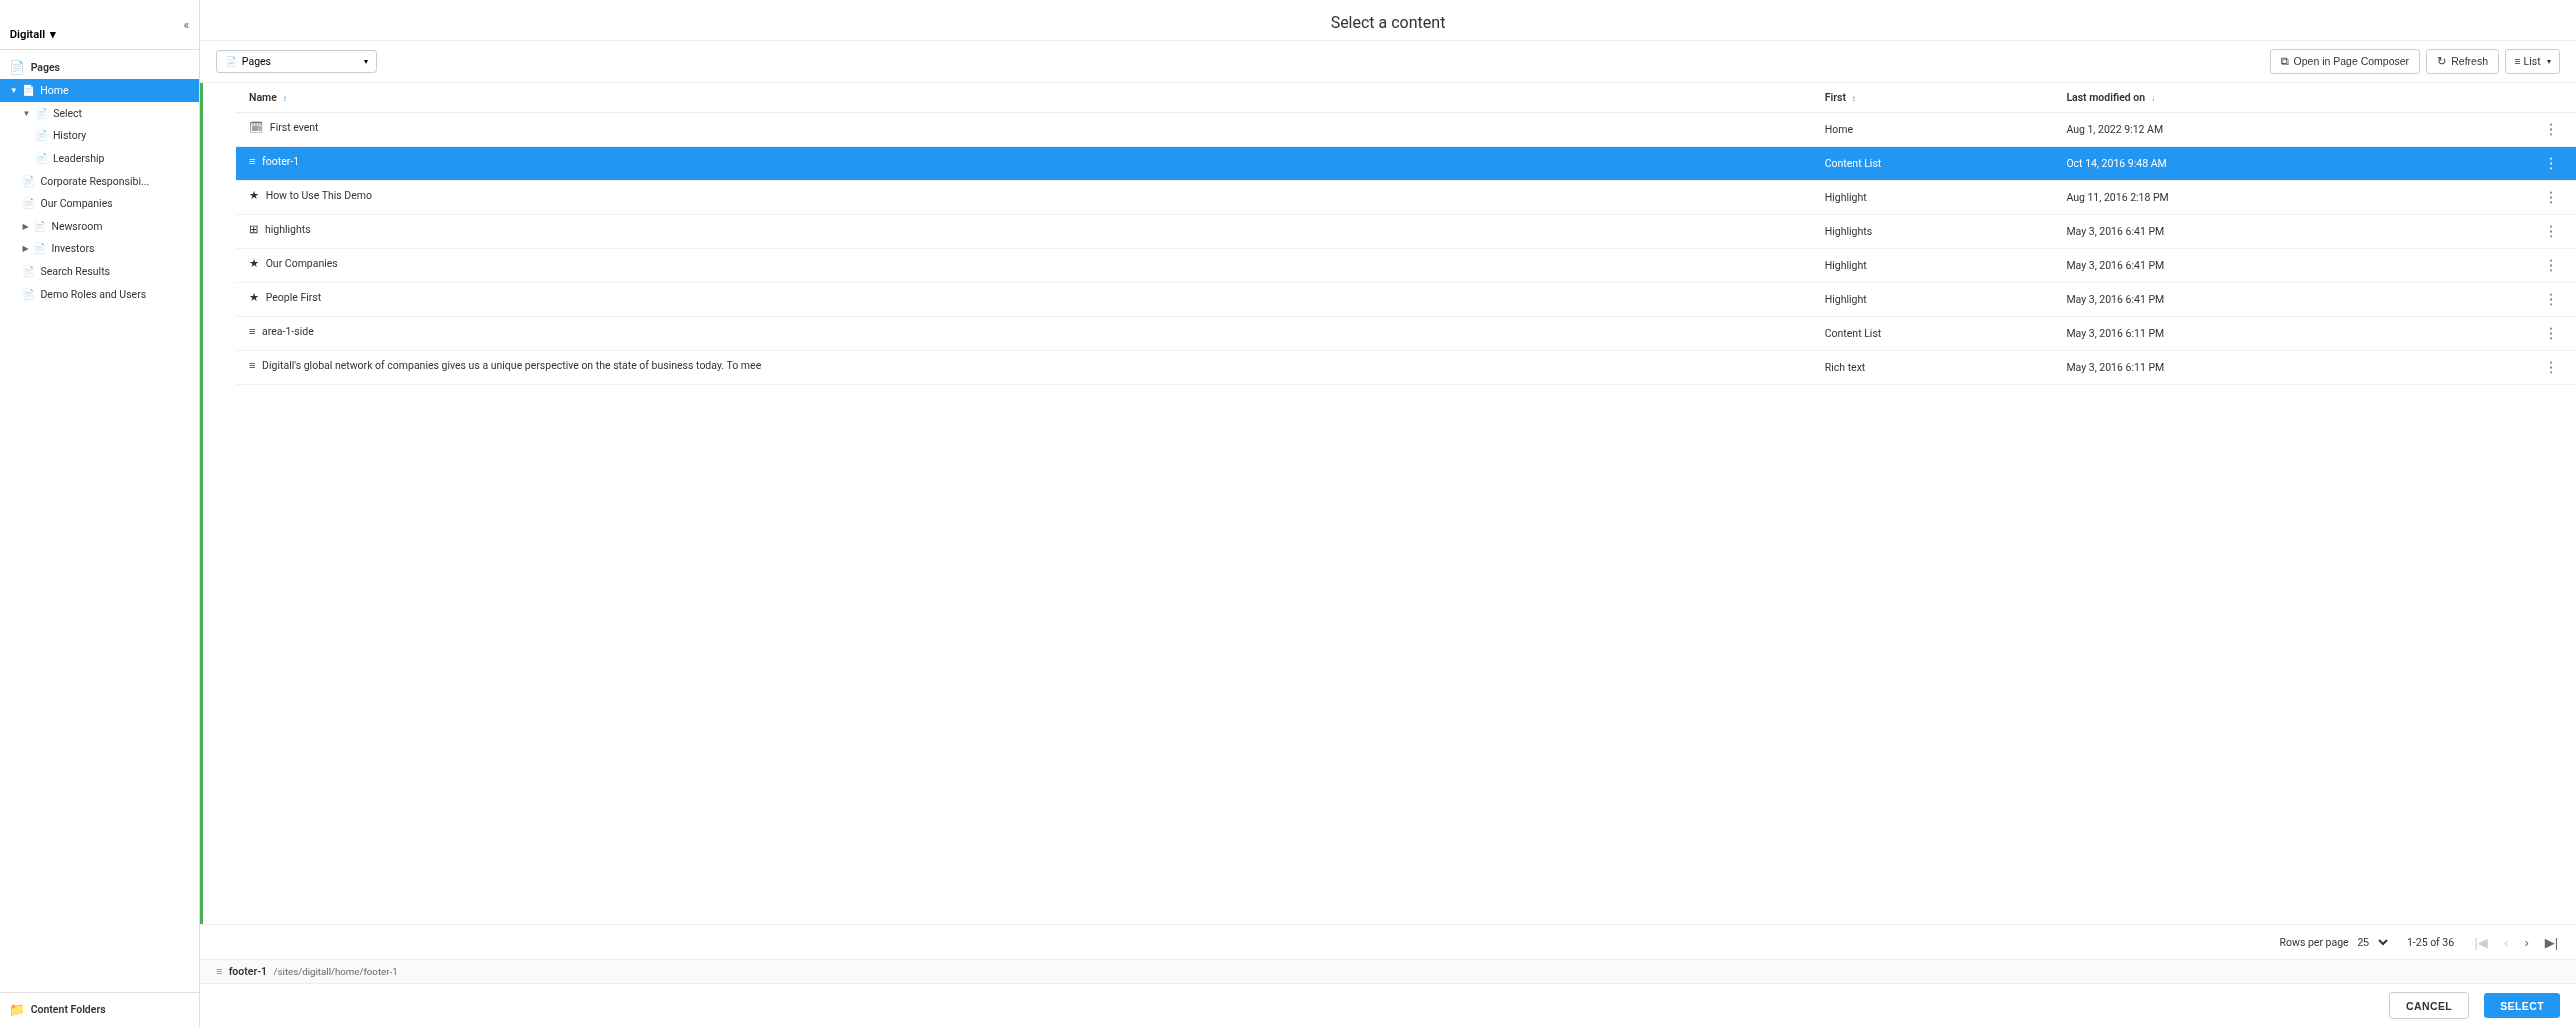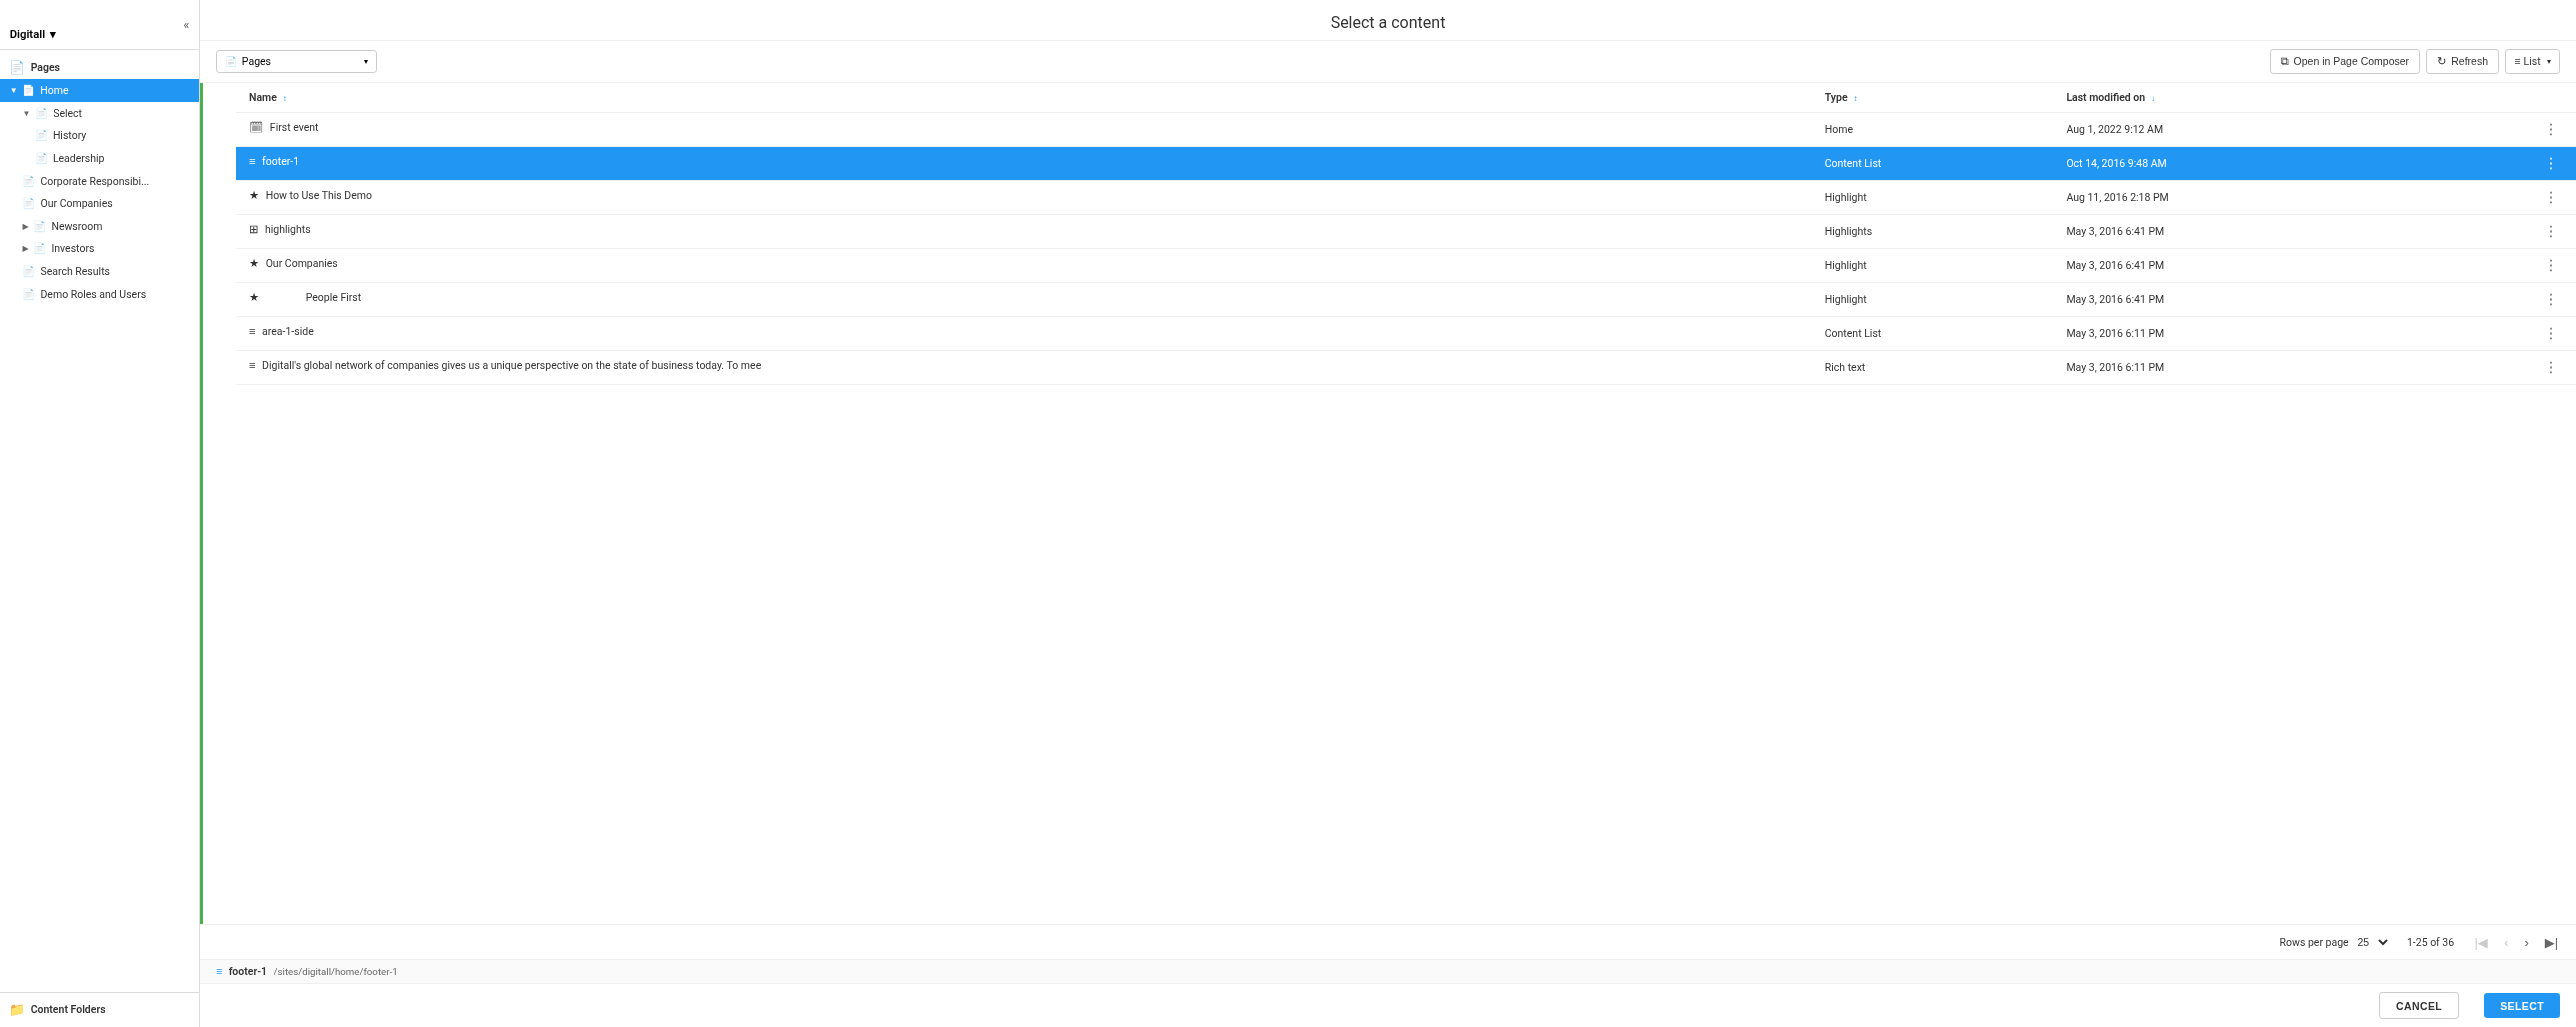--- a/index.html
+++ b/index.html
@@ -66,21 +66,21 @@
     .pagination-btn { border: none; background: transparent; cursor: pointer; padding: 3.2px 4.8px; font-size: 13px; color: #666; border-radius: 3.2px; }
     .pagination-btn:disabled { color: #ccc; cursor: default; }
 
     
     .status-bar { padding: 4.8px 16px; border-top: 0.8px solid #eee; background: #fafafa; display: flex; align-items: center; gap: 6.5px; }
     .status-icon { font-size: 10.5px; color: #2196f3; }
     .status-name { font-weight: 600; font-size: 10.5px; color: #333; }
     .status-path { font-size: 9.7px; color: #666; }
 
     
-    .action-bar { padding: 8px 16px; border-top: 0.8px solid #eee; display: flex; align-items: center; justify-content: flex-end; gap: 25px; background: #fff; }
+    .action-bar { padding: 8px 16px; border-top: 0.8px solid #eee; display: flex; align-items: center; justify-content: flex-end; gap: 15px; background: #fff; }
     .btn-cancel { padding: 6.5px 16px; border: 0.8px solid #ccc; border-radius: 3.2px; background: #fff; cursor: pointer; font-size: 10.5px; font-weight: 600; color: #333; letter-spacing: 0.4px; }
     .btn-select { padding: 6.5px 16px; border: none; border-radius: 3.2px; background: #2196f3; cursor: pointer; font-size: 10.5px; font-weight: 600; color: #fff; letter-spacing: 0.4px; }
   </style>
 </head>
 <body>
 
 <div class="sidebar">
   <div class="sidebar-header">
     <div class="sidebar-brand">
       <span>Digitall</span>
@@ -188,21 +188,21 @@
   <div class="table-container">
     <div class="selected-indicator"></div>
     <table>
       <thead>
         <tr>
           <th>
             <span>Name</span>
             <span class="sort-icon">↕</span>
           </th>
           <th>
-            <span>Type</span>
+            <span>First</span>
             <span class="sort-icon">↕</span>
           </th>
           <th>
             <span>Last modified on</span>
             <span class="sort-icon" style="color:#2196f3;">↓</span>
           </th>
           <th></th>
         </tr>
       </thead>
       <tbody id="table-body">
@@ -247,21 +247,21 @@
               <span style="font-size: 11.3px;">★</span>
               <span style="overflow: hidden; text-overflow: ellipsis; white-space: nowrap; max-width: 516px;">Our Companies</span>
             </td>
             <td>Highlight</td>
             <td>May 3, 2016 6:41 PM</td>
             <td class="row-actions"><span class="row-actions-btn">⋮</span></td>
           </tr>
           <tr>
             <td style="display: flex; align-items: center; gap: 6.5px;">
               <span style="font-size: 11.3px;">★</span>
-              <span style="overflow: hidden; text-overflow: ellipsis; white-space: nowrap; max-width: 516px; margin-left: 40px;">People First</span>
+              <span style="overflow: hidden; text-overflow: ellipsis; white-space: nowrap; max-width: 516px;">People First</span>
             </td>
             <td>Highlight</td>
             <td>May 3, 2016 6:41 PM</td>
             <td class="row-actions"><span class="row-actions-btn">⋮</span></td>
           </tr>
           <tr>
             <td style="display: flex; align-items: center; gap: 6.5px;">
               <span style="font-size: 11.3px;">≡</span>
               <span style="overflow: hidden; text-overflow: ellipsis; white-space: nowrap; max-width: 516px;">area-1-side</span>
             </td>

